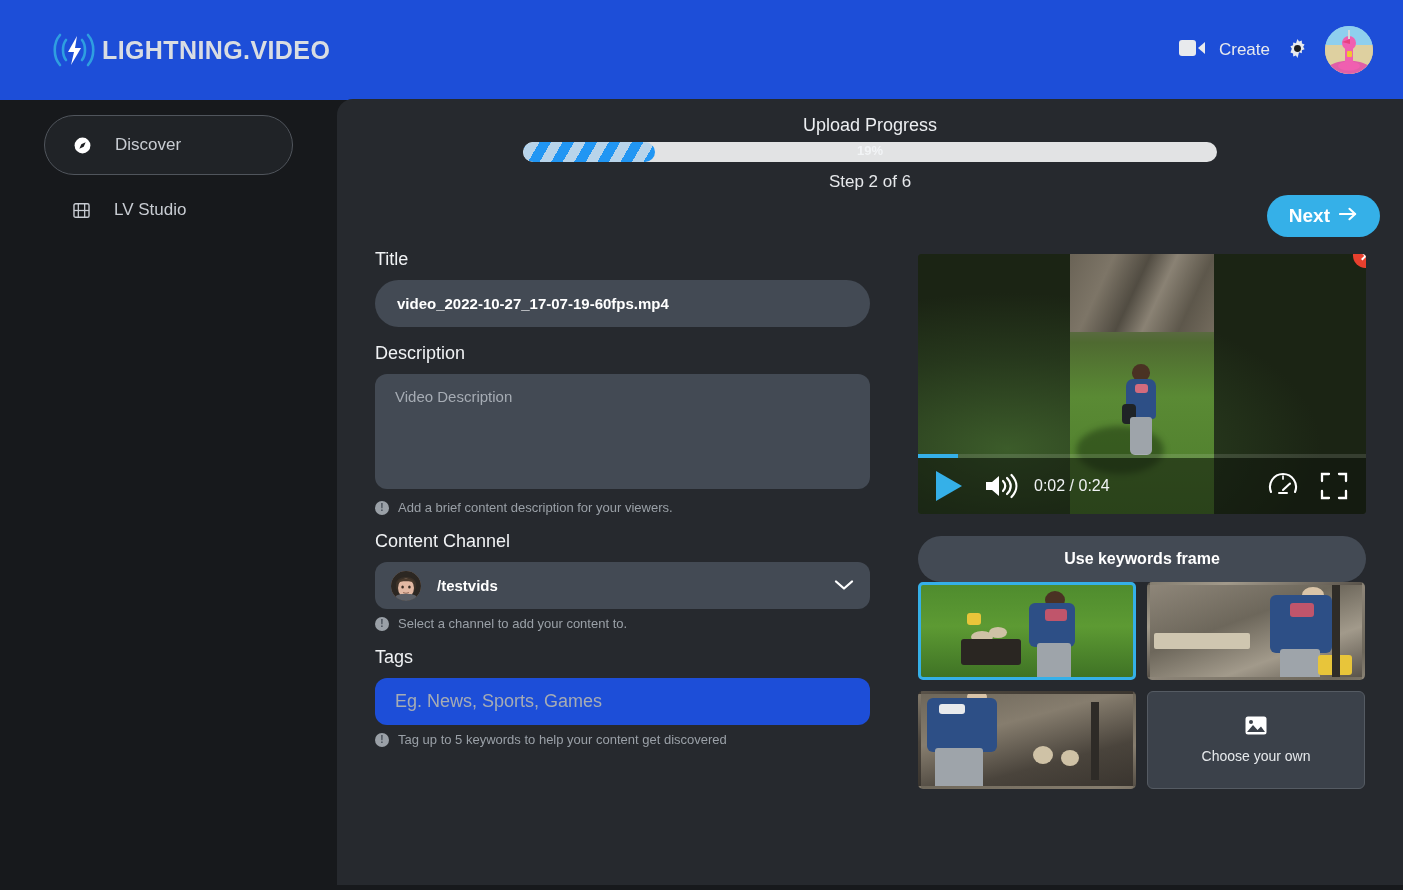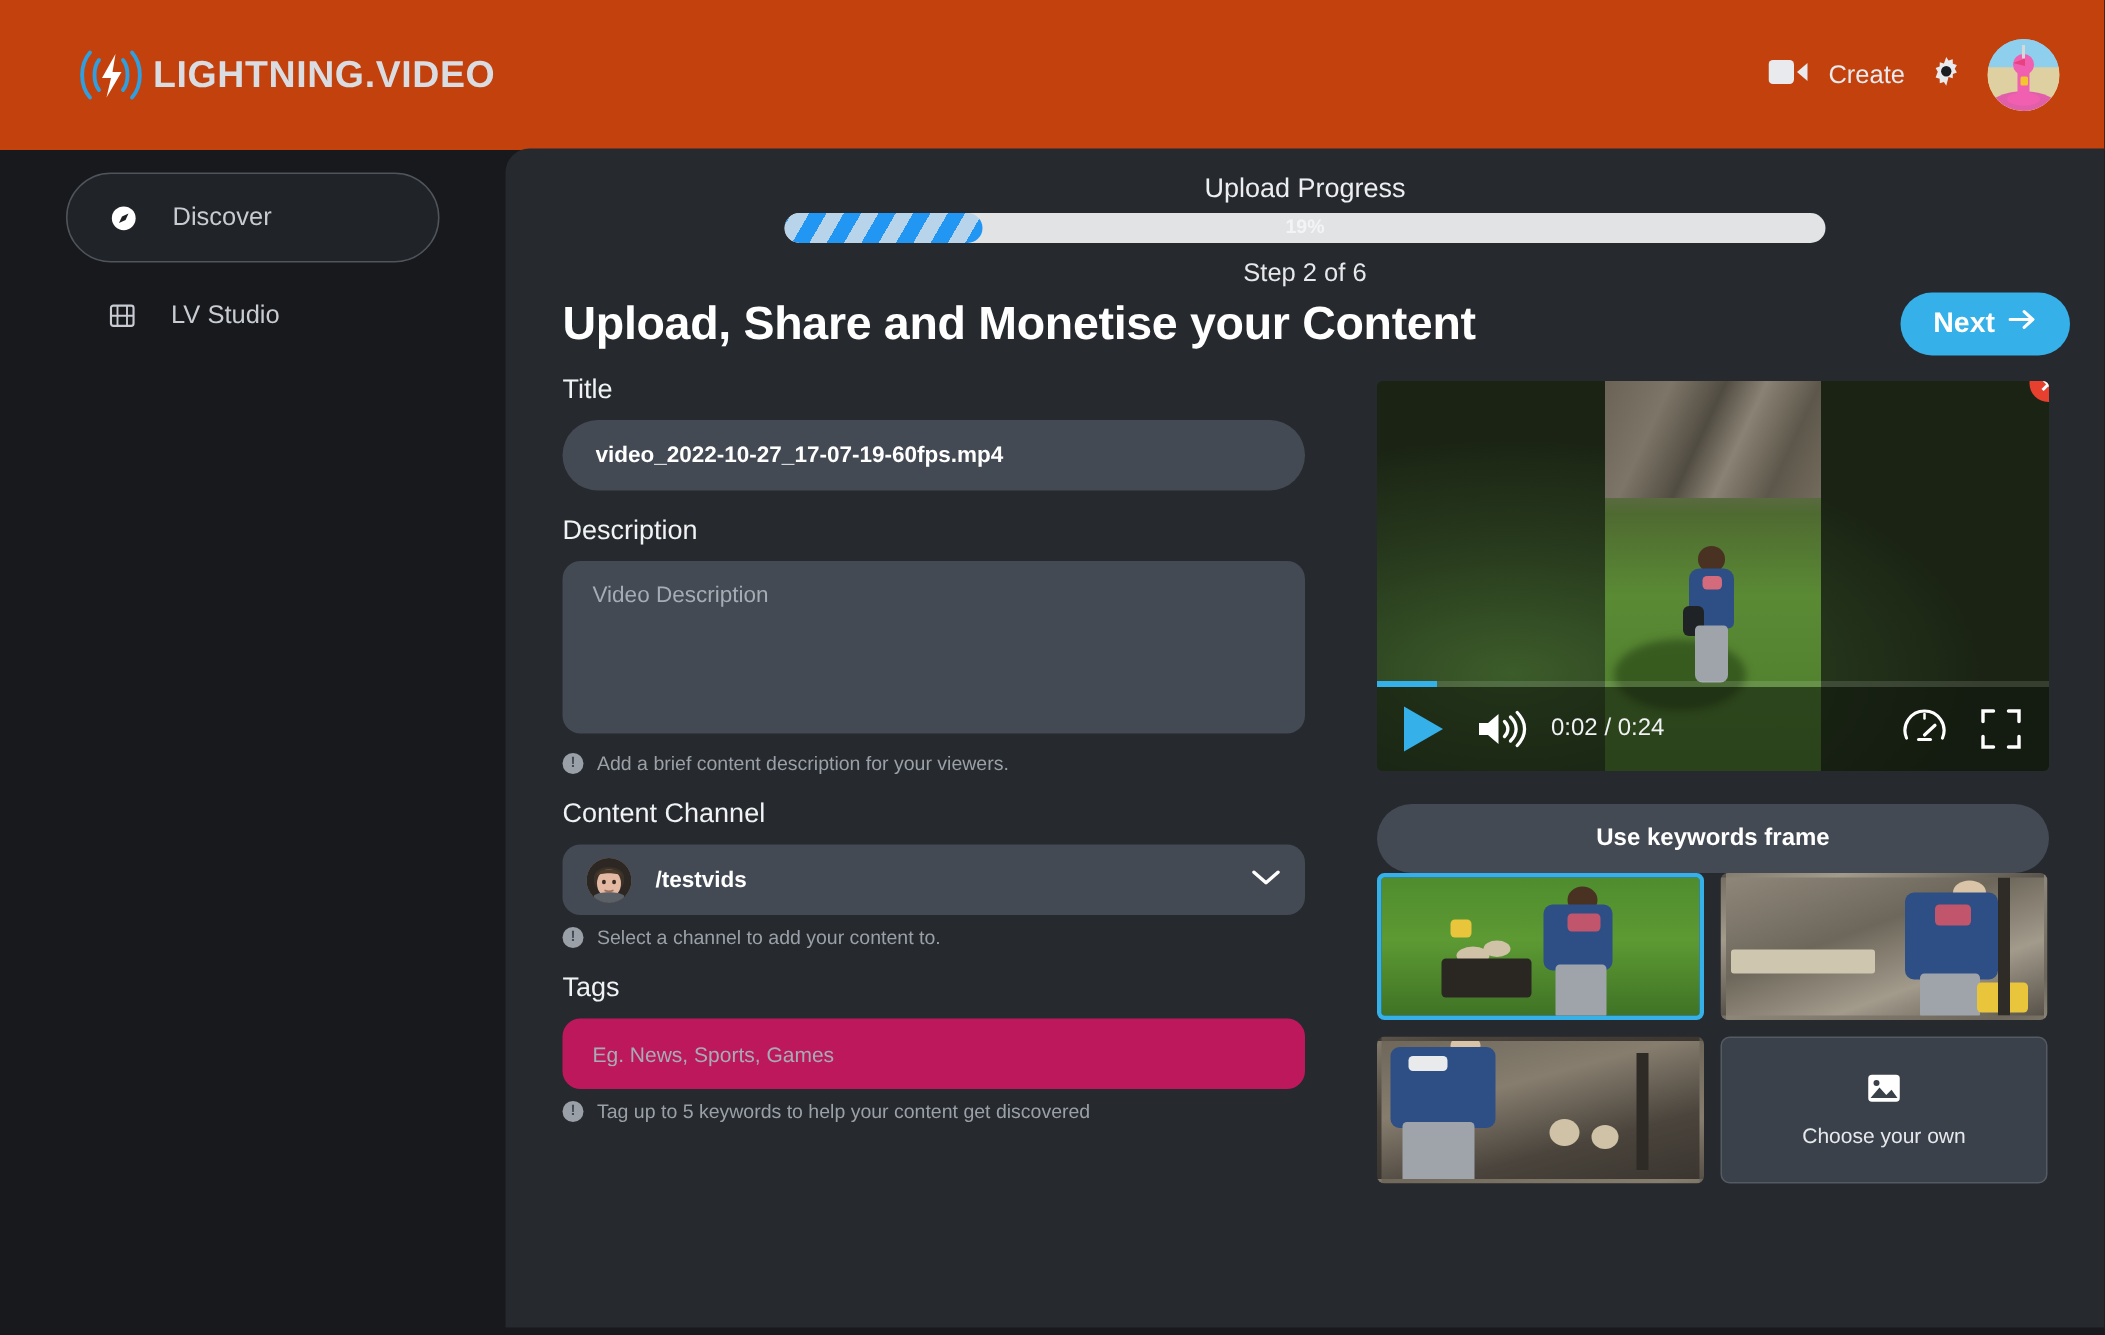--- a/index.html
+++ b/index.html
@@ -7,21 +7,21 @@
     width: 1403px; height: 890px;
     background: #17191c;
     font-family: "Liberation Sans", sans-serif;
     overflow: hidden;
   }
   .app { position: relative; width: 1403px; height: 890px; }
 
   
   .header {
     position: absolute; top: 0; left: 0; width: 1403px; height: 100px;
-    background: #c2410c;
+    background: #1d4ed8;
     display: flex; align-items: center;
   }
   .logo-wrap { display: flex; align-items: center; margin-left: 48px; }
   .logo-mark { position: relative; width: 52px; height: 44px; }
   .logo-text {
     font-size: 25px; font-weight: bold; letter-spacing: 0.4px;
     color: #d9dde2; margin-left: 2px;
     font-family: "Liberation Sans", sans-serif;
   }
   .header-right {
@@ -133,22 +133,22 @@
     width: 495px; height: 47px; border-radius: 12px; background: #434a54;
     display: flex; align-items: center; padding: 0 16px; cursor: pointer;
   }
   .chan-avatar {
     width: 30px; height: 30px; border-radius: 50%; overflow: hidden;
     background: #6e5848; flex-shrink: 0; position: relative;
   }
   .chan-name { color: #ffffff; font-size: 15px; font-weight: 600; margin-left: 16px; }
   .chev { margin-left: auto; }
   .tag-input {
-    width: 495px; height: 47px; border-radius: 12px; background: #be185d;
-    border: none; outline: none; color: #ffffff; font-size: 14px;
+    width: 495px; height: 47px; border-radius: 12px; background: #1d4ed8;
+    border: none; outline: none; color: #ffffff; font-size: 18px;
     padding: 0 20px; font-family: "Liberation Sans", sans-serif;
   }
 
   
   .preview-col { position: absolute; top: 155px; left: 581px; width: 448px; }
 
   .player {
     position: relative; width: 448px; height: 260px;
     background: #1e2b17; border-radius: 4px; overflow: hidden;
   }
@@ -331,21 +331,20 @@
     <div class="progress-wrap">
       <div class="progress-title">Upload Progress</div>
       <div class="progress-track">
         <div class="progress-fill" style="width: 19%;"></div>
         <div class="progress-pct">19%</div>
       </div>
       <div class="step-label">Step 2 of 6</div>
     </div>
 
     <div class="heading-row">
-      <div class="heading">Upload, Share and Monetise your Content</div>
       <button class="next-btn">
         <span>Next</span>
         <span>
           <svg width="19" height="16" viewBox="0 0 20 16">
             <line x1="1" y1="8" x2="17" y2="8" stroke="#ffffff" stroke-width="2.2" stroke-linecap="round"></line>
             <polyline points="11,2.5 17,8 11,13.5" stroke="#ffffff" stroke-width="2.2" fill="none" stroke-linecap="round" stroke-linejoin="round"></polyline>
           </svg>
         </span>
       </button>
     </div>

